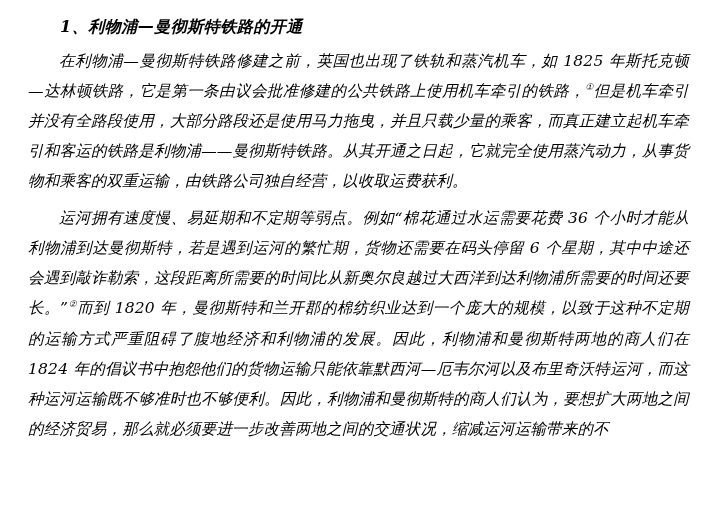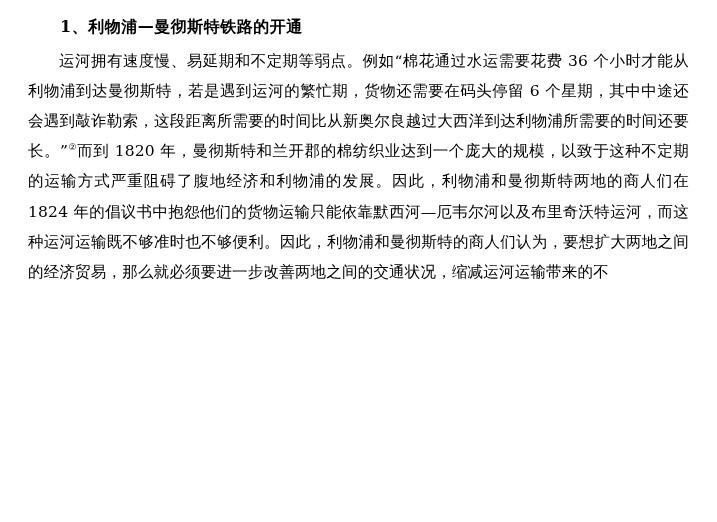--- a/index.html
+++ b/index.html
@@ -12,20 +12,21 @@
     background: #ffffff;
     font-family: "DejaVu Serif", "Liberation Serif", serif;
     color: #000000;
     overflow: hidden;
   }
   .page {
     box-sizing: border-box;
     width: 717px;
     height: 522px;
     padding: 14px 28px 4px 28px;
+    font-style: italic;
   }
   .heading {
     font-size: 16px;
     font-weight: bold;
     line-height: 1.6;
     text-indent: 2em;
     margin: 0 0 6px 0;
     letter-spacing: 0.5px;
   }
   .para {
@@ -44,14 +45,15 @@
     font-size: 9px;
     vertical-align: super;
     line-height: 0;
   }
 </style>
 </head>
 <body>
 
 <div class="page">
   <h1 class="heading">1、利物浦—曼彻斯特铁路的开通</h1>
+  <p class="para">在利物浦—曼彻斯特铁路修建之前，英国也出现了铁轨和蒸汽机车，如 1825 年斯托克顿—达林顿铁路，它是第一条由议会批准修建的公共铁路上使用机车牵引的铁路，<sup>①</sup>但是机车牵引并没有全路段使用，大部分路段还是使用马力拖曳，并且只载少量的乘客，而真正建立起机车牵引和客运的铁路是利物浦——曼彻斯特铁路。从其开通之日起，它就完全使用蒸汽动力，从事货物和乘客的双重运输，由铁路公司独自经营，以收取运费获利。</p>
   <p class="para">运河拥有速度慢、易延期和不定期等弱点。例如“棉花通过水运需要花费 36 个小时才能从利物浦到达曼彻斯特，若是遇到运河的繁忙期，货物还需要在码头停留 6 个星期，其中中途还会遇到敲诈勒索，这段距离所需要的时间比从新奥尔良越过大西洋到达利物浦所需要的时间还要长。”<sup>②</sup>而到 1820 年，曼彻斯特和兰开郡的棉纺织业达到一个庞大的规模，以致于这种不定期的运输方式严重阻碍了腹地经济和利物浦的发展。因此，利物浦和曼彻斯特两地的商人们在 1824 年的倡议书中抱怨他们的货物运输只能依靠默西河—厄韦尔河以及布里奇沃特运河，而这种运河运输既不够准时也不够便利。因此，利物浦和曼彻斯特的商人们认为，要想扩大两地之间的经济贸易，那么就必须要进一步改善两地之间的交通状况，缩减运河运输带来的不</p>
 </div>
 
 </body></html>

